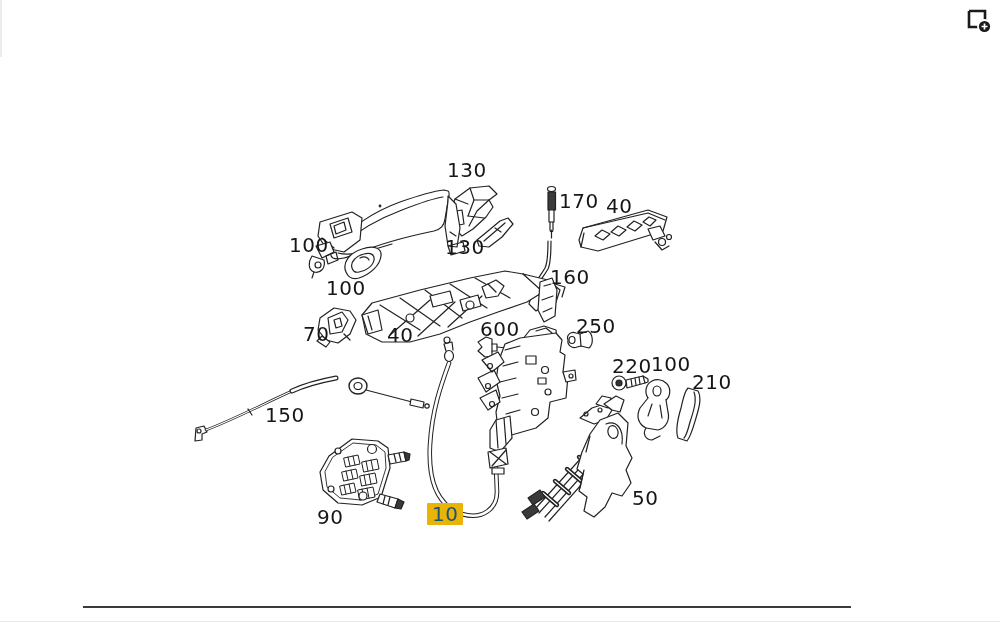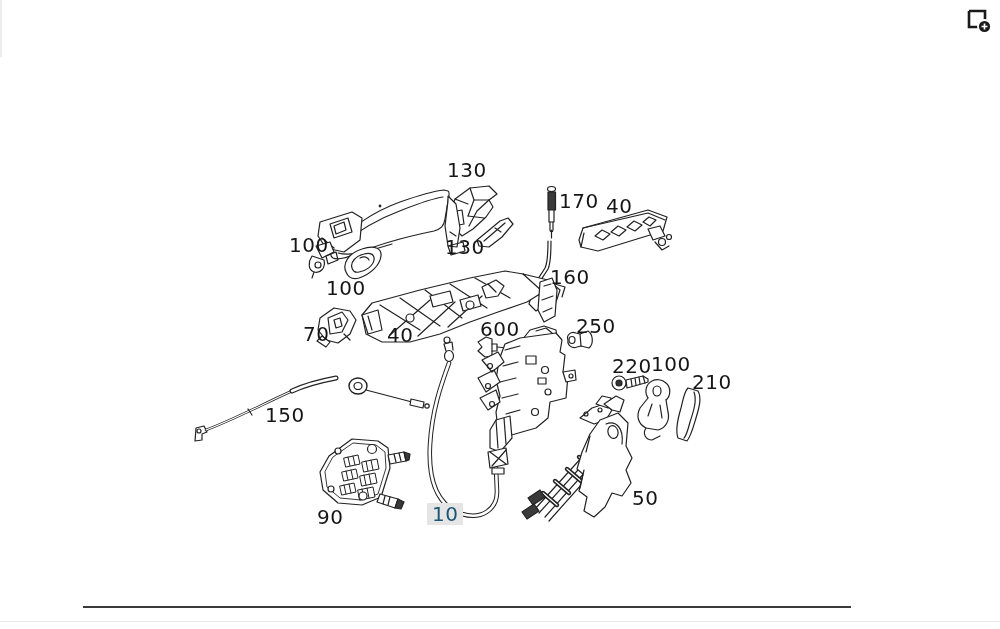--- a/index.html
+++ b/index.html
@@ -11,21 +11,21 @@
   .stage{position:absolute;inset:0;width:1000px;height:629px;}
   svg.art{position:absolute;left:0;top:0;}
   .callout{
     position:absolute;
     font-size:20px;line-height:22px;
     color:#161616;letter-spacing:0.5px;
     white-space:nowrap;
     user-select:none;
   }
   .callout.selected{
-    background:#e5e5e5;color:#1c5674;
+    background:#eab308;color:#1c5674;
     padding:0 5px;border-radius:1px;
   }
   .left-edge{
     position:absolute;left:0;top:0;width:2px;height:57px;background:#ececec;
   }
   .rule-dark{
     position:absolute;left:83px;top:606px;width:768px;height:2px;background:#3b3b3b;
   }
   .rule-light{
     position:absolute;left:0;top:621px;width:1000px;height:1px;background:#e9e9e9;

